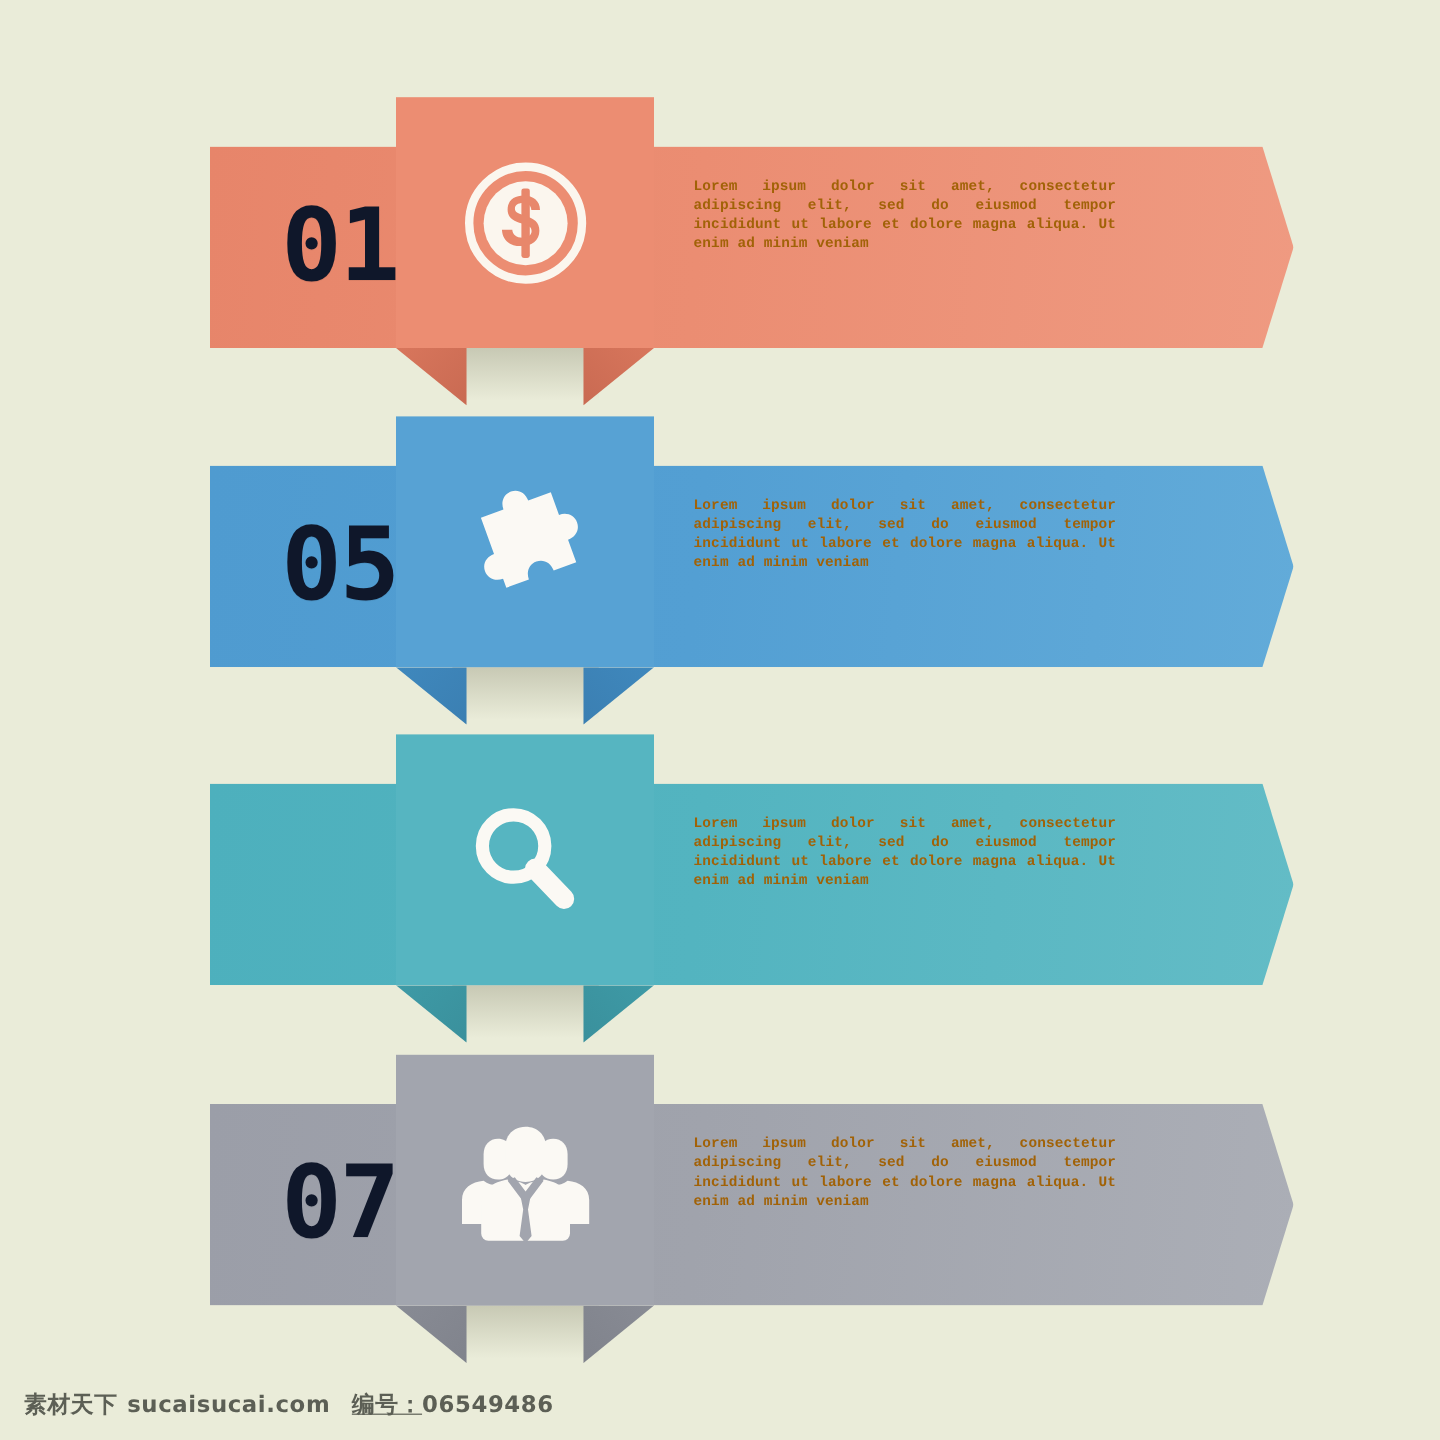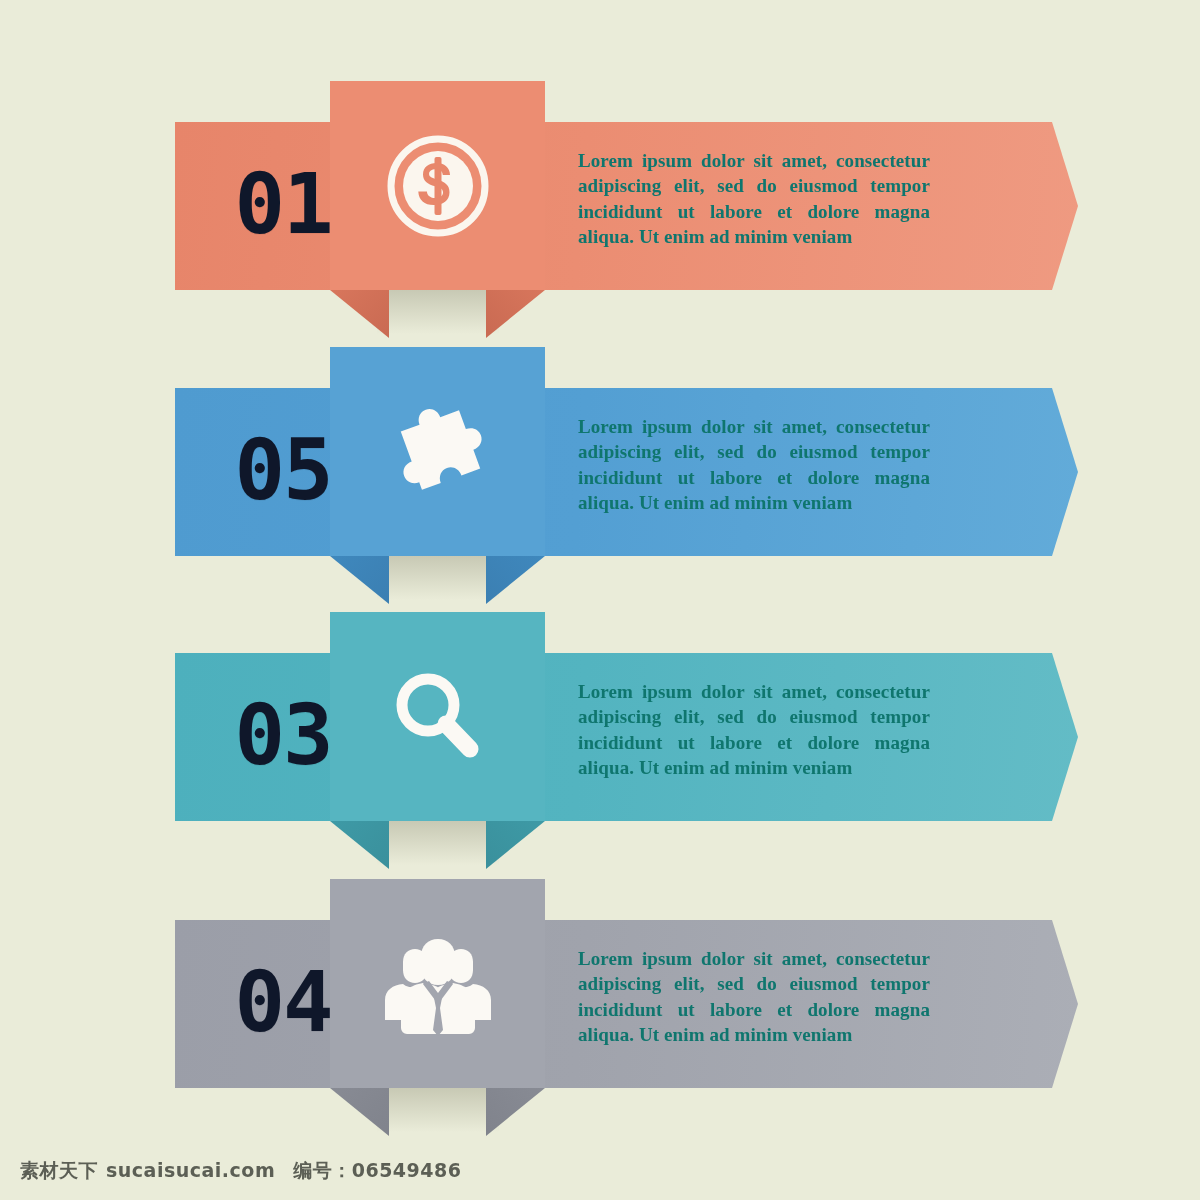--- a/index.html
+++ b/index.html
@@ -43,24 +43,24 @@
     line-height:1;
     -webkit-text-stroke:0px;
     text-shadow:0 1px 0 rgba(0,0,0,.06);
   }
 
   
   .copy{
     position:absolute;
     left:578px;
     width:352px;
-    color:#0f766e;
-    font-family:Liberation Serif, serif;
+    color:#a16207;
+    font-family:Liberation Mono, monospace;
     font-weight:bold;
-    font-size:19px;
+    font-size:12px;
     line-height:1.33;
     text-align:justify;
     letter-spacing:.1px;
   }
 
   
   .panel{
     position:absolute;
     left:330px;
     width:215px;
@@ -101,21 +101,21 @@
   .icon svg{display:block;}
 
   
   .watermark{
     position:absolute;left:20px;top:1158px;
     font-family:"DejaVu Sans", sans-serif;
     font-size:19px;font-weight:bold;color:#5c5f55;
     letter-spacing:.5px;white-space:nowrap;
   }
   .watermark .wm-site{margin-left:8px;}
-  .watermark .wm-code{margin-left:18px;}
+  .watermark .wm-code{margin-left:18px;text-decoration:underline;}
 </style>
 </head>
 <body>
 
 <div id="stage">
 
   <div class="banner" style="top:122px">
     <div class="ribbon r1"></div>
     <div class="num" style="top:40px">01</div>
     <div class="copy" style="top:26px">Lorem ipsum dolor sit amet, consectetur adipiscing elit, sed do eiusmod tempor incididunt ut labore et dolore magna aliqua. Ut enim ad minim veniam</div>
@@ -151,39 +151,38 @@
       <svg width="112" height="112" viewBox="0 0 112 112" aria-hidden="true">
         <g transform="rotate(-20 56 56)">
           <path fill="#fbf9f4" d="M28 24h20c0-7 4.6-12 11-12s11 5 11 12h20v20c7 0 12 4.6 12 11s-5 11-12 11v20H70c0-7-4.6-12-11-12s-11 5-11 12H28V78c-7 0-12-4.6-12-11s5-11 12-11V24z"></path>
         </g>
       </svg>
     </div>
   </div>
 
   <div class="banner" style="top:653px">
     <div class="ribbon r3"></div>
-    <div class="num" style="top:40px">03</div>
     <div class="copy" style="top:26px">Lorem ipsum dolor sit amet, consectetur adipiscing elit, sed do eiusmod tempor incididunt ut labore et dolore magna aliqua. Ut enim ad minim veniam</div>
     <div class="panelshadow" style="top:168px"></div>
     <div class="flap left f3" style="top:168px"></div>
     <div class="flap right f3" style="top:168px"></div>
     <div class="panel p3" style="top:-41px;height:209px">
       <div class="face"></div>
     </div>
     <div class="icon" style="top:-41px;height:209px">
       <svg width="104" height="104" viewBox="0 0 104 104" aria-hidden="true">
         <circle cx="42" cy="40" r="26" fill="none" stroke="#fbf9f4" stroke-width="11"></circle>
         <line x1="60" y1="59" x2="84" y2="84" stroke="#fbf9f4" stroke-width="17" stroke-linecap="round"></line>
       </svg>
     </div>
   </div>
 
   <div class="banner" style="top:920px">
     <div class="ribbon r4"></div>
-    <div class="num" style="top:40px">04</div>
+    <div class="num" style="top:40px">07</div>
     <div class="copy" style="top:26px">Lorem ipsum dolor sit amet, consectetur adipiscing elit, sed do eiusmod tempor incididunt ut labore et dolore magna aliqua. Ut enim ad minim veniam</div>
     <div class="panelshadow" style="top:168px"></div>
     <div class="flap left f4" style="top:168px"></div>
     <div class="flap right f4" style="top:168px"></div>
     <div class="panel p4" style="top:-41px;height:209px">
       <div class="face"></div>
     </div>
     <div class="icon" style="top:-41px;height:209px">
       <svg width="122" height="104" viewBox="0 0 122 104" aria-hidden="true">
         <g fill="#fbf9f4">

